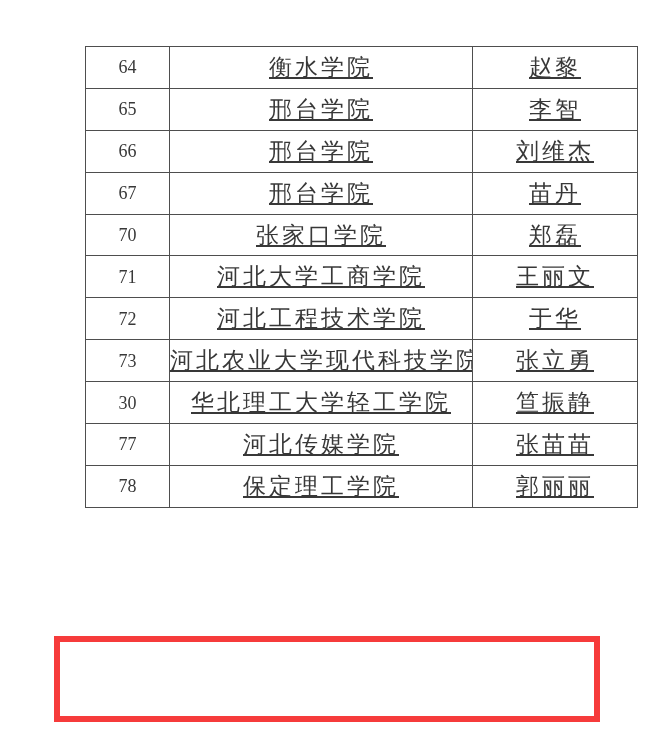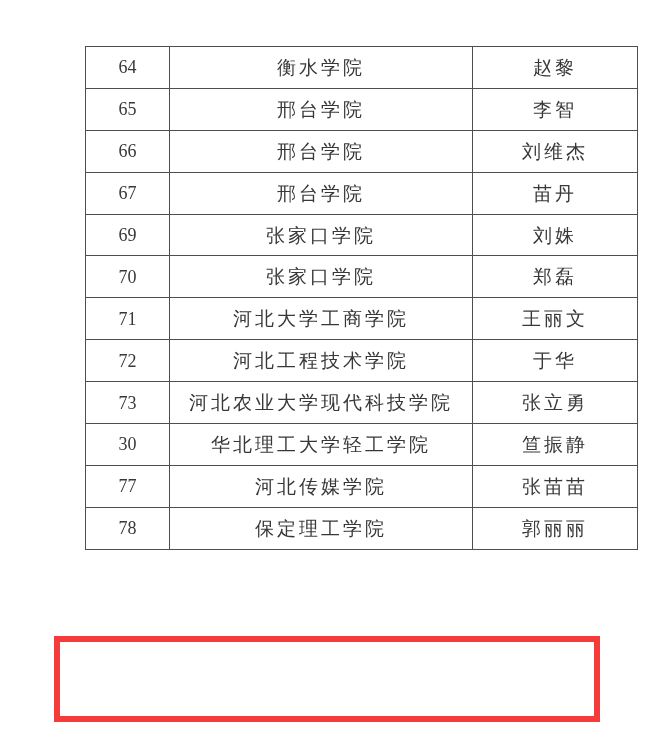--- a/index.html
+++ b/index.html
@@ -29,22 +29,23 @@
     padding: 0;
     text-align: center;
     vertical-align: middle;
     color: var(--text, #383838);
     font-size: 18px;
     line-height: 1;
     white-space: nowrap;
     overflow: hidden;
   }
   td.school, td.pname {
-    font-size: 19px;
+    font-size: 23px;
     letter-spacing: 3px;
+    text-decoration: underline;
   }
   .highlight-box {
     position: absolute;
     left: 54px;
     top: 636px;
     width: 546px;
     height: 86px;
     box-sizing: border-box;
     border: 6px solid var(--highlight, #f63b3b);
     pointer-events: none;
@@ -75,25 +76,20 @@
         <td class="rank">66</td>
         <td class="school">邢台学院</td>
         <td class="pname">刘维杰</td>
       </tr>
       <tr>
         <td class="rank">67</td>
         <td class="school">邢台学院</td>
         <td class="pname">苗丹</td>
       </tr>
       <tr>
-        <td class="rank">69</td>
-        <td class="school">张家口学院</td>
-        <td class="pname">刘姝</td>
-      </tr>
-      <tr>
         <td class="rank">70</td>
         <td class="school">张家口学院</td>
         <td class="pname">郑磊</td>
       </tr>
       <tr>
         <td class="rank">71</td>
         <td class="school">河北大学工商学院</td>
         <td class="pname">王丽文</td>
       </tr>
       <tr>

